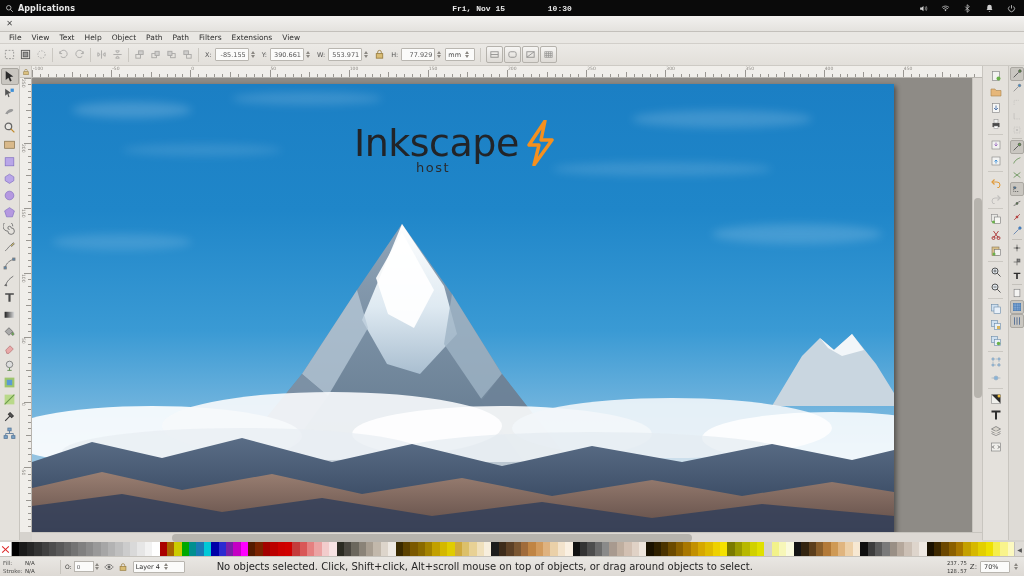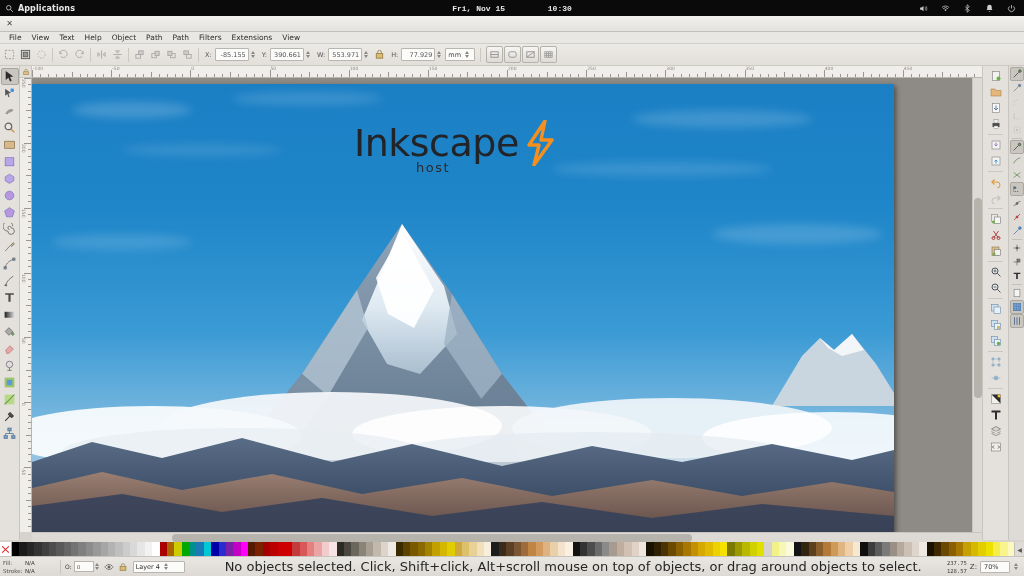--- a/index.html
+++ b/index.html
@@ -276,21 +276,21 @@
     padding-left: 2px;
   }
   .st-ico { width: 10px; height: 10px; margin: 0 2px; opacity: .8; }
   .st-ico svg { width: 100%; height: 100%; display: block; }
   .layer-sel {
     height: 12px; min-width: 52px; background: #fbfbfa;
     border: 1px solid #b9b6b0; border-radius: 1px; font-size: 6.5px;
     color: #2e2e2e; display: flex; align-items: center; gap: 3px;
     padding: 0 2px; margin-left: 3px;
   }
-  .status-msg { margin-left: 16px; font-size: 13px; color: #262626; padding-left: 24px; }
+  .status-msg { margin-left: 8px; font-size: 10px; color: #262626; padding-left: 24px; }
   .coords {
     margin-left: auto; display: flex; align-items: center; gap: 3px;
     padding-right: 3px;
   }
   .coord-nums {
     display: flex; flex-direction: column; font-size: 5.5px;
     color: #3b3b39; line-height: 8px; font-family: "DejaVu Sans Mono", monospace;
   }
   .zoom-field {
     height: 12px; min-width: 30px; background: #fbfbfa;

